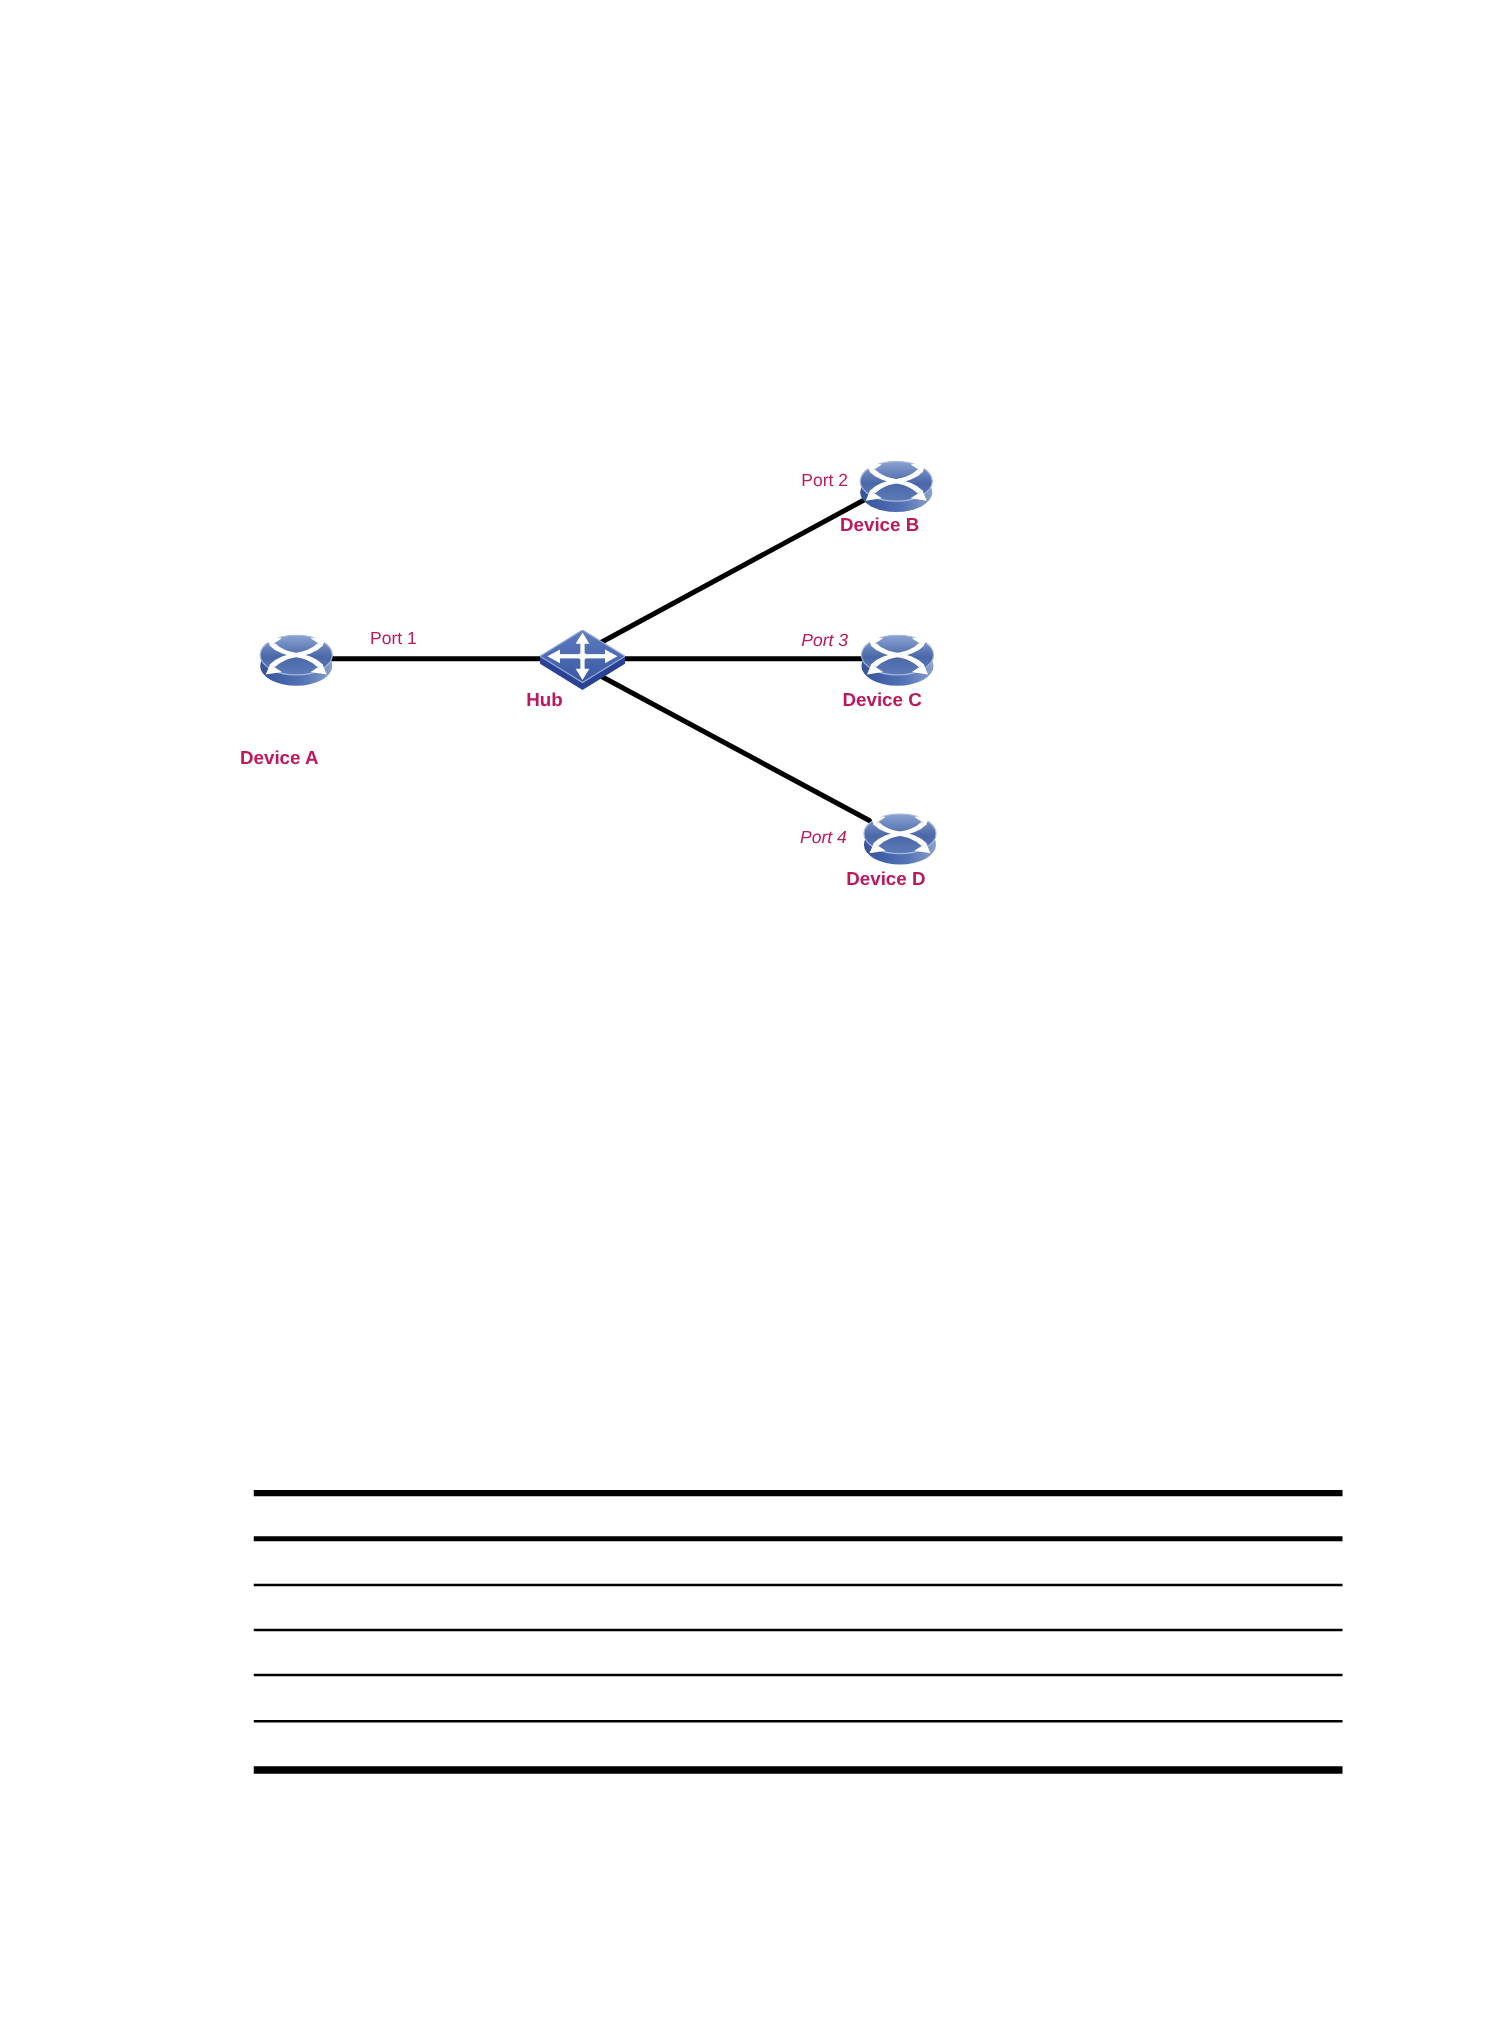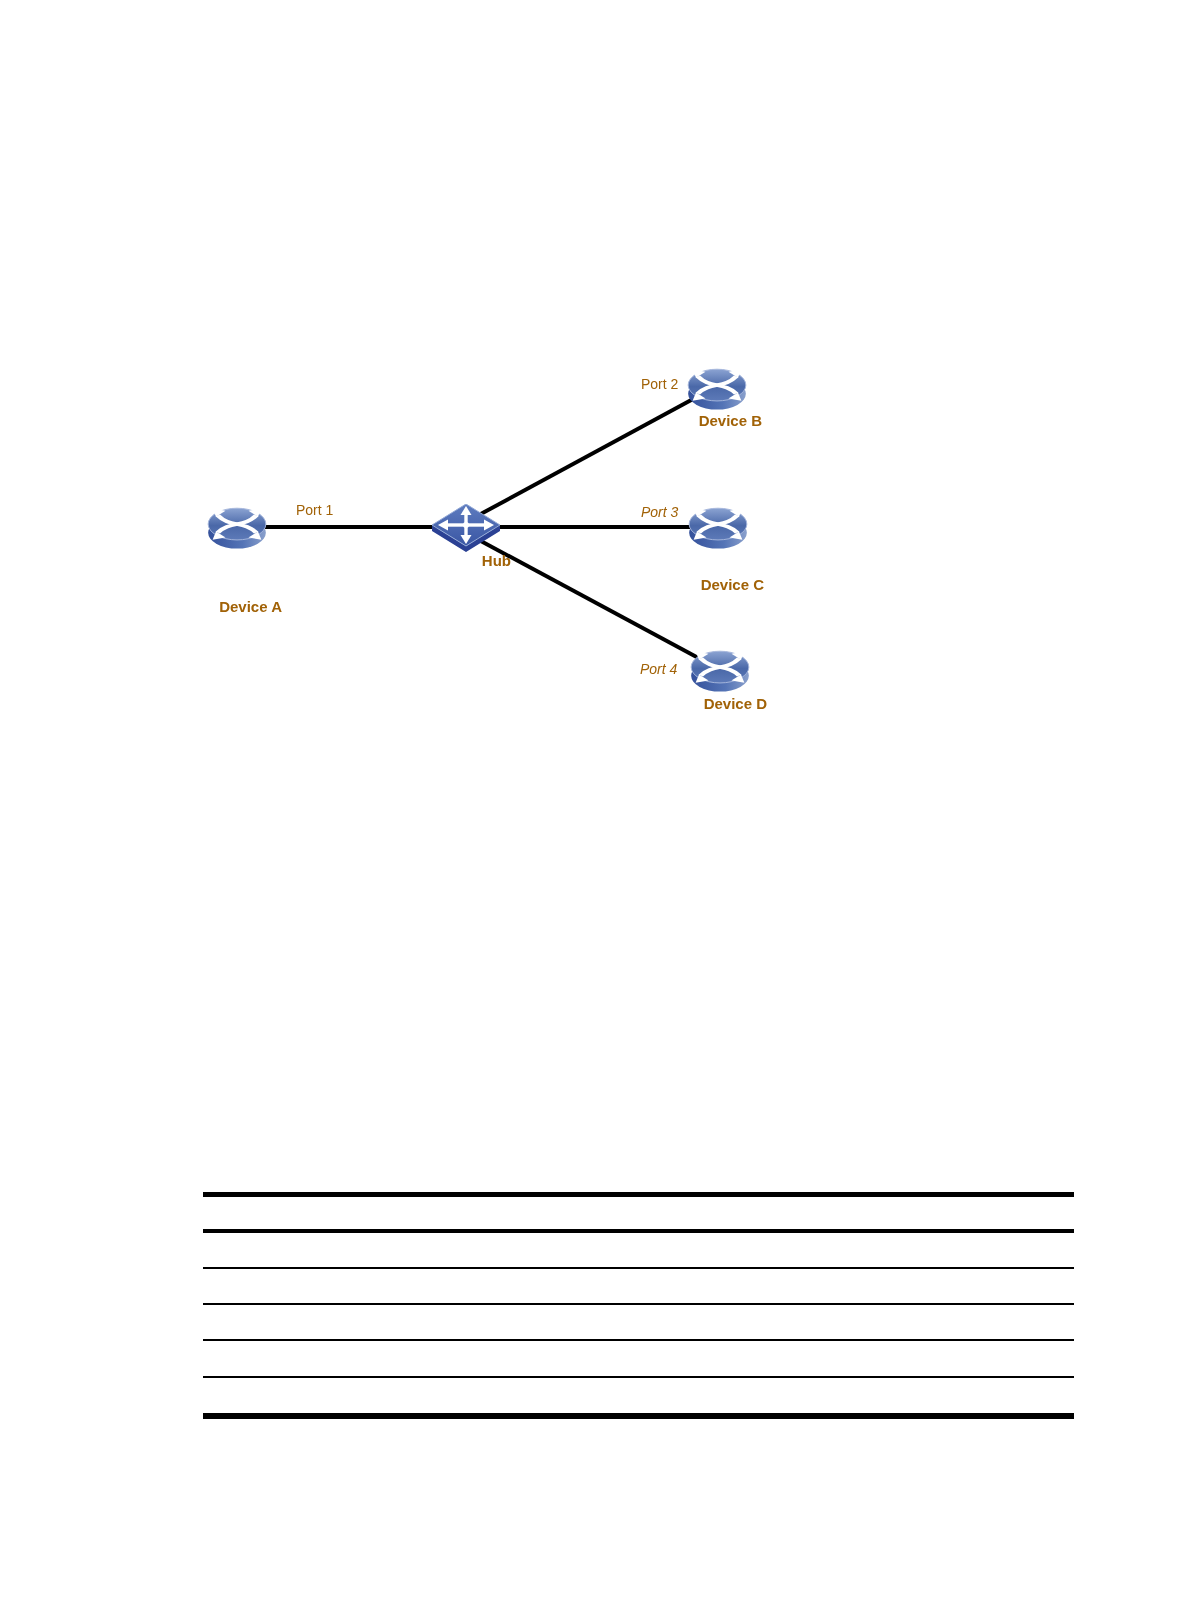--- a/index.html
+++ b/index.html
@@ -10,26 +10,26 @@
     font-family: "Liberation Sans", sans-serif;
     color: #000000;
     overflow: hidden;
   }
   #diagram-svg { position: absolute; left: 0; top: 0; width: 1190px; height: 1616px; }
   .lbl {
     position: absolute;
     font-size: 14px;
     line-height: 1.1;
     white-space: nowrap;
-    color: #a16207;
+    color: #be185d;
   }
   .node-lbl {
     font-weight: bold;
     font-size: 15px;
-    text-align: right;
+    text-align: left;
     width: 90px;
   }
   
   .rule-table {
     position: absolute;
     left: 203px; top: 1192px;
     width: 871px;
     box-sizing: border-box;
     border-top: 5px solid #000;
     border-bottom: 6px solid #000;
@@ -111,21 +111,21 @@
   <use href="#hubicon" x="432" y="504" width="68" height="48"></use>
 </svg>
 
 <div class="lbl" style="left:296px; top:503px;text-align:right;">Port 1</div>
 <div class="lbl" style="left:641px; top:377px;">Port 2</div>
 <div class="lbl" style="left:641px; top:505px;font-style:italic;">Port 3</div>
 <div class="lbl" style="left:640px; top:662px;font-style:italic;">Port 4</div>
 
 <div class="lbl node-lbl" style="left:192px; top:553px;margin-top:46px;">Device A</div>
 <div class="lbl node-lbl" style="left:672px; top:413px;">Device B</div>
-<div class="lbl node-lbl" style="left:674px; top:553px;margin-top:24px;">Device C</div>
+<div class="lbl node-lbl" style="left:674px; top:553px;">Device C</div>
 <div class="lbl node-lbl" style="left:677px; top:696px;">Device D</div>
 <div class="lbl node-lbl" style="left:421px; top:553px;">Hub</div>
 
 <div class="rule-table">
   <div class="t-header"></div>
   <div class="t-row"></div>
   <div class="t-row"></div>
   <div class="t-row"></div>
   <div class="t-row r4"></div>
   <div class="t-row last"></div>

